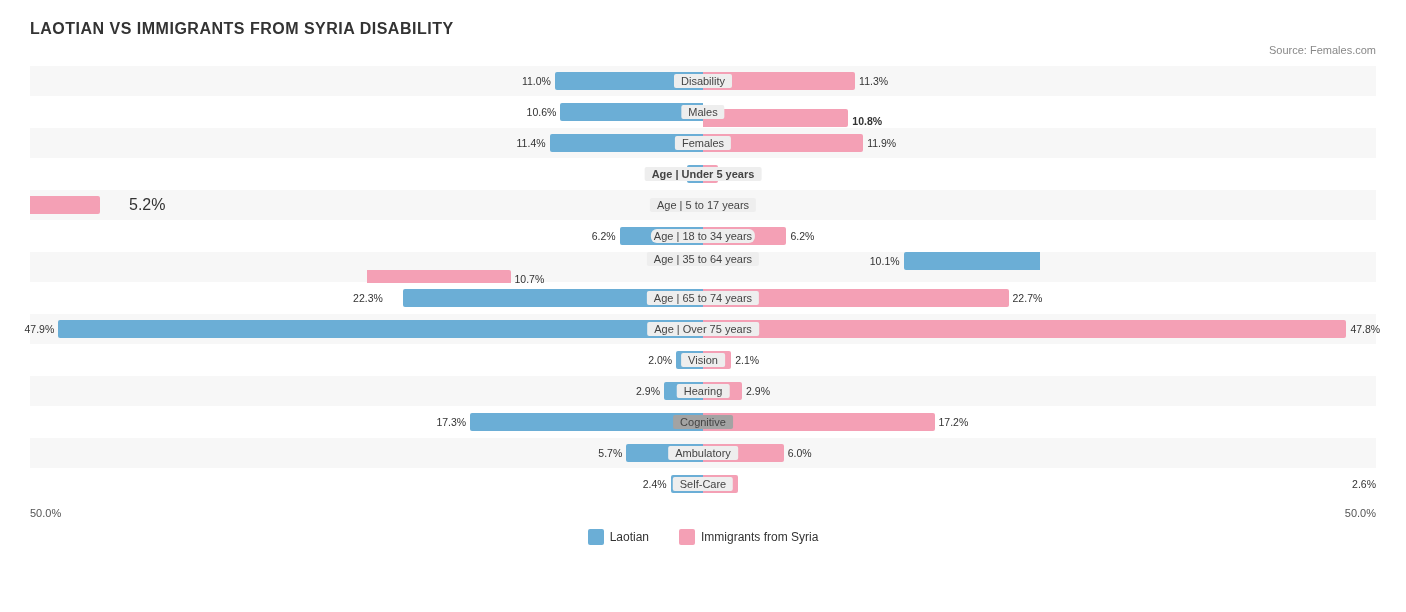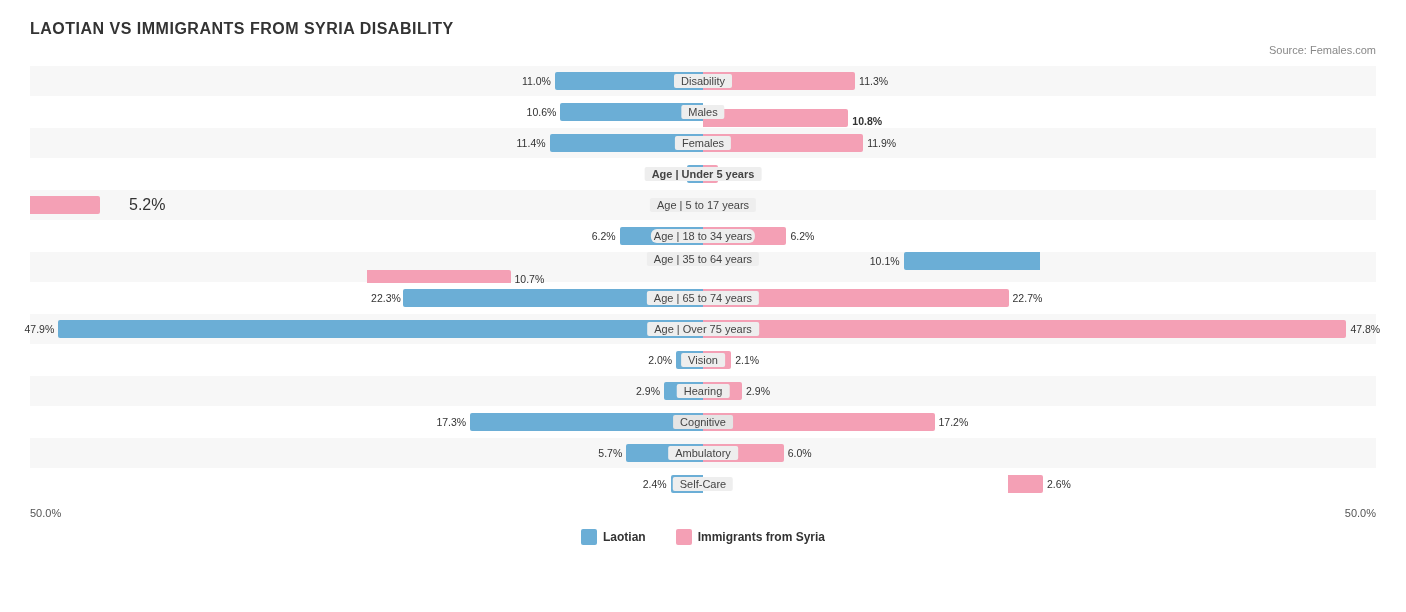--- a/index.html
+++ b/index.html
@@ -45,21 +45,20 @@
       text-align: right;
       font-size: 11px;
       color: #555;
       padding-right: 0;
     }
     .legend {
       display: flex;
       justify-content: center;
       margin-top: 10px;
       gap: 30px;
-      font-weight: bold;
     }
     .legend-item {
       display: flex;
       align-items: center;
       gap: 6px;
       font-size: 12px;
       color: #333;
     }
     .legend-box {
       width: 16px;
@@ -144,21 +143,21 @@
         <div style="height: 18px; width: 20.2%; background: rgb(107, 174, 214); border-radius: 2px 0px 0px 2px; flex-shrink: 0;"></div>
       </div>
       <div style="width: 50%; display: flex; align-items: center; justify-content: flex-start; position: relative; height: 100%; overflow: visible;">
         <div style="height: 18px; width: 21.4%; background: rgb(244, 160, 181); border-radius: 0px 2px 2px 0px; flex-shrink: 0;"></div>
         <span style="font-size: 10.5px; color: rgb(51, 51, 51); margin-left: 4px; white-space: nowrap; position: relative; z-index: 5;">10.7%</span>
       </div>
       <div style="position: absolute; left: 50%; transform: translateX(-50%); background: rgb(238, 238, 238); font-size: 11px; color: rgb(68, 68, 68); white-space: nowrap; z-index: 10; padding: 1px 7px; border-radius: 2px;">Age | 35 to 64 years</div>
     </div>
     <div style="display: flex; align-items: center; height: 30px; position: relative; background: rgb(255, 255, 255); width: 100%; margin-bottom: 1px;">
       <div style="width: 50%; display: flex; align-items: center; justify-content: flex-end; position: relative; height: 100%; overflow: visible;">
-        <span style="font-size: 10.5px; color: rgb(51, 51, 51); margin-right: 2px; white-space: nowrap; position: relative; z-index: 5;">22.3%</span>
+        <span style="font-size: 10.5px; color: rgb(51, 51, 51); margin-right: 20px; white-space: nowrap; position: relative; z-index: 5;">22.3%</span>
         <div style="height: 18px; width: 44.6%; background: rgb(107, 174, 214); border-radius: 2px 0px 0px 2px; flex-shrink: 0;"></div>
       </div>
       <div style="width: 50%; display: flex; align-items: center; justify-content: flex-start; position: relative; height: 100%; overflow: visible;">
         <div style="height: 18px; width: 45.4%; background: rgb(244, 160, 181); border-radius: 0px 2px 2px 0px; flex-shrink: 0;"></div>
         <span style="font-size: 10.5px; color: rgb(51, 51, 51); margin-left: 4px; white-space: nowrap; position: relative; z-index: 5;">22.7%</span>
       </div>
       <div style="position: absolute; left: 50%; transform: translateX(-50%); background: rgb(238, 238, 238); font-size: 11px; color: rgb(68, 68, 68); white-space: nowrap; z-index: 10; padding: 1px 7px; border-radius: 2px;">Age | 65 to 74 years</div>
     </div>
     <div style="display: flex; align-items: center; height: 30px; position: relative; background: rgb(247, 247, 247); width: 100%; margin-bottom: 1px;">
       <div style="width: 50%; display: flex; align-items: center; justify-content: flex-end; position: relative; height: 100%; overflow: visible;">
@@ -195,39 +194,39 @@
     </div>
     <div style="display: flex; align-items: center; height: 30px; position: relative; background: rgb(255, 255, 255); width: 100%; margin-bottom: 1px;">
       <div style="width: 50%; display: flex; align-items: center; justify-content: flex-end; position: relative; height: 100%; overflow: visible;">
         <span style="font-size: 10.5px; color: rgb(51, 51, 51); margin-right: 4px; white-space: nowrap; position: relative; z-index: 5;">17.3%</span>
         <div style="height: 18px; width: 34.6%; background: rgb(107, 174, 214); border-radius: 2px 0px 0px 2px; flex-shrink: 0;"></div>
       </div>
       <div style="width: 50%; display: flex; align-items: center; justify-content: flex-start; position: relative; height: 100%; overflow: visible;">
         <div style="height: 18px; width: 34.4%; background: rgb(244, 160, 181); border-radius: 0px 2px 2px 0px; flex-shrink: 0;"></div>
         <span style="font-size: 10.5px; color: rgb(51, 51, 51); margin-left: 4px; white-space: nowrap; position: relative; z-index: 5;">17.2%</span>
       </div>
-      <div style="position: absolute; left: 50%; transform: translateX(-50%); background: #e5e5e5; font-size: 11px; color: rgb(68, 68, 68); white-space: nowrap; z-index: 10; padding: 1px 7px; border-radius: 2px;">Cognitive</div>
+      <div style="position: absolute; left: 50%; transform: translateX(-50%); background: #a3a3a3; font-size: 11px; color: rgb(68, 68, 68); white-space: nowrap; z-index: 10; padding: 1px 7px; border-radius: 2px;">Cognitive</div>
     </div>
     <div style="display: flex; align-items: center; height: 30px; position: relative; background: rgb(247, 247, 247); width: 100%; margin-bottom: 1px;">
       <div style="width: 50%; display: flex; align-items: center; justify-content: flex-end; position: relative; height: 100%; overflow: visible;">
         <span style="font-size: 10.5px; color: rgb(51, 51, 51); margin-right: 4px; white-space: nowrap; position: relative; z-index: 5;">5.7%</span>
         <div style="height: 18px; width: 11.4%; background: rgb(107, 174, 214); border-radius: 2px 0px 0px 2px; flex-shrink: 0;"></div>
       </div>
       <div style="width: 50%; display: flex; align-items: center; justify-content: flex-start; position: relative; height: 100%; overflow: visible;">
         <div style="height: 18px; width: 12%; background: rgb(244, 160, 181); border-radius: 0px 2px 2px 0px; flex-shrink: 0;"></div>
         <span style="font-size: 10.5px; color: rgb(51, 51, 51); margin-left: 4px; white-space: nowrap; position: relative; z-index: 5;">6.0%</span>
       </div>
       <div style="position: absolute; left: 50%; transform: translateX(-50%); background: rgb(238, 238, 238); font-size: 11px; color: rgb(68, 68, 68); white-space: nowrap; z-index: 10; padding: 1px 7px; border-radius: 2px;">Ambulatory</div>
     </div>
     <div style="display: flex; align-items: center; height: 30px; position: relative; background: rgb(255, 255, 255); width: 100%; margin-bottom: 1px;">
       <div style="width: 50%; display: flex; align-items: center; justify-content: flex-end; position: relative; height: 100%; overflow: visible;">
         <span style="font-size: 10.5px; color: rgb(51, 51, 51); margin-right: 4px; white-space: nowrap; position: relative; z-index: 5;">2.4%</span>
         <div style="height: 18px; width: 4.8%; background: rgb(107, 174, 214); border-radius: 2px 0px 0px 2px; flex-shrink: 0;"></div>
       </div>
-      <div style="width: 50%; display: flex; align-items: center; justify-content: center; position: relative; height: 100%; overflow: visible;">
+      <div style="width: 50%; display: flex; align-items: center; justify-content: space-between; position: relative; height: 100%; overflow: visible;">
         <div style="height: 18px; width: 5.2%; background: rgb(244, 160, 181); border-radius: 0px 2px 2px 0px; flex-shrink: 0;"></div>
         <span style="font-size: 10.5px; color: rgb(51, 51, 51); margin-left: 4px; white-space: nowrap; position: relative; z-index: 5;">2.6%</span>
       </div>
       <div style="position: absolute; left: 50%; transform: translateX(-50%); background: rgb(238, 238, 238); font-size: 11px; color: rgb(68, 68, 68); white-space: nowrap; z-index: 10; padding: 1px 7px; border-radius: 2px;">Self-Care</div>
     </div>
   </div>
 
 <div class="axis-row">
   <div class="axis-left">50.0%</div>
   <div class="axis-right">50.0%</div>

